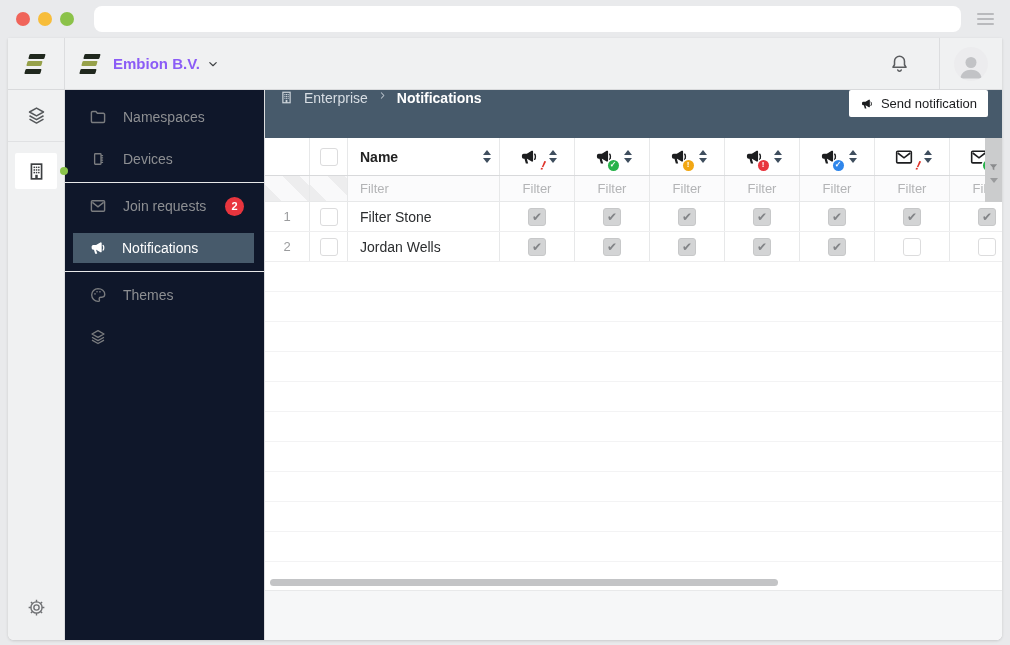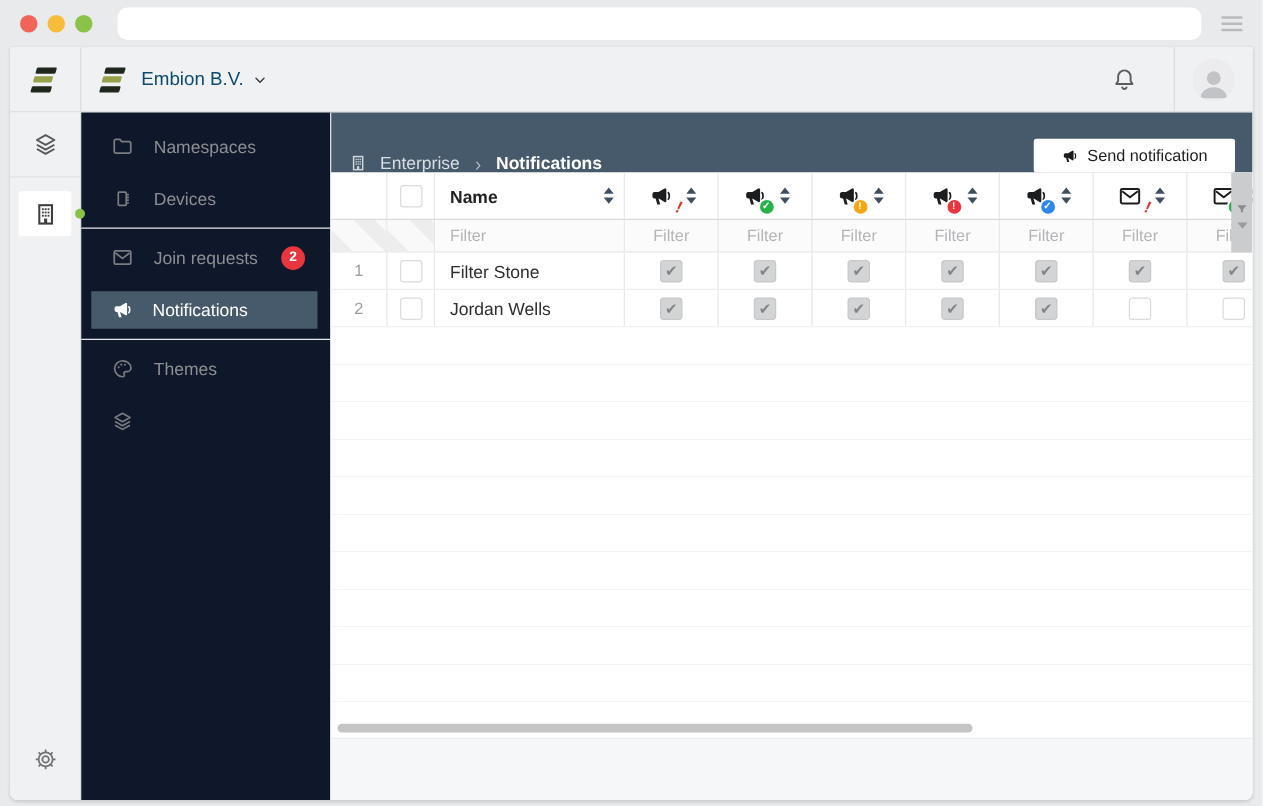--- a/index.html
+++ b/index.html
@@ -21,21 +21,21 @@
 
 
 .app-header{height:52px;background:#f0f1f2;border-bottom:1px solid #d9dadc;display:flex;align-items:center;flex:none}
 .header-rail{width:57px;height:100%;display:flex;align-items:center;justify-content:center;border-right:1px solid #dcdddf;flex:none}
 .logo{width:24px;height:20px;position:relative;flex:none}
 .logo i{position:absolute;height:4.6px;border-radius:1px;transform:skewX(-16deg)}
 .logo i:nth-child(1){top:0;left:5px;width:16px;background:#20281e}
 .logo i:nth-child(2){top:7.6px;left:3px;width:15px;background:#96a14a}
 .logo i:nth-child(3){top:15.2px;left:1px;width:16px;background:#20281e}
 .org-switch{display:flex;align-items:center;margin-left:14px;cursor:pointer}
-.org-name{font-size:15px;font-weight:400;color:#0c4a6e;margin:0 6px 0 10px}
+.org-name{font-size:15px;font-weight:700;color:#8b5cf6;margin:0 6px 0 10px}
 .header-right{margin-left:auto;display:flex;align-items:center;height:100%}
 .bell-wrap{margin-right:28px;color:#5a5c5f;display:flex;cursor:pointer}
 .header-div{width:1px;height:100%;background:#dcdddf}
 .avatar-zone{width:62px;display:flex;justify-content:center}
 .avatar{width:34px;height:34px;border-radius:50%;background:#ececee;color:#c2c3c6;overflow:hidden;display:flex;align-items:flex-end;justify-content:center;cursor:pointer}
 
 
 .app-body{flex:1;display:flex;min-height:0}
 
 
@@ -51,26 +51,26 @@
 .nav-item{height:42px;display:flex;align-items:center;padding:0 20px 0 24px;color:#8d8f92;font-size:14px;cursor:pointer}
 .nav-item .nicon{width:18px;height:18px;margin-right:16px;color:#7a7c7f;flex:none;display:flex}
 .nav-badge{margin-left:auto;width:19px;height:19px;border-radius:50%;background:#e8353e;color:#fff;font-size:11px;font-weight:700;display:flex;align-items:center;justify-content:center}
 .nav-sep{height:1px;background:#e7e8e9;margin:2px 0}
 .nav-sel-wrap{padding:6px 10px 6px 8px}
 .nav-sel{height:30px;background:#475a6b;color:#fff;display:flex;align-items:center;padding:0 16px;font-size:14px;cursor:pointer}
 .nav-sel .nicon{width:18px;height:18px;margin-right:15px;color:#fff;flex:none;display:flex}
 
 
 .main{flex:1;min-width:0;display:flex;flex-direction:column;background:#fff}
-.crumb{height:48px;background:#475a6b;display:flex;align-items:flex-end;padding:0 14px;flex:none}
+.crumb{height:48px;background:#475a6b;display:flex;align-items:flex-start;padding:0 14px;flex:none}
 .crumb .bicon{display:flex;color:#cfd6dc;margin-right:10px}
 .crumb-root{color:#d8dee4;font-size:14px;cursor:pointer}
 .crumb-sep{display:flex;color:#b9c2cb;margin:0 9px}
 .crumb-cur{color:#fff;font-weight:700;font-size:14px}
-.send-btn{margin-left:auto;background:#fff;border:none;border-radius:2px;padding:6px 22px;font-size:13px;
+.send-btn{margin-left:auto;background:#fff;border:none;border-radius:2px;padding:6px 11px;font-size:13px;
   color:#1b1c1e;display:flex;align-items:center;gap:7px;cursor:pointer;font-family:inherit}
 .send-btn .sicon{display:flex;color:#1b1c1e}
 
 
 .grid{position:relative;flex:1;background:#fff;overflow:hidden;min-height:0}
 .trow{display:flex;width:760px}
 .cell{border-right:1px solid #e7e8e9;flex:none;display:flex;align-items:center;overflow:hidden}
 .c-num{width:45px;justify-content:center}
 .c-cb{width:38px;justify-content:center}
 .c-name{width:152px;padding:0 8px 0 12px}

